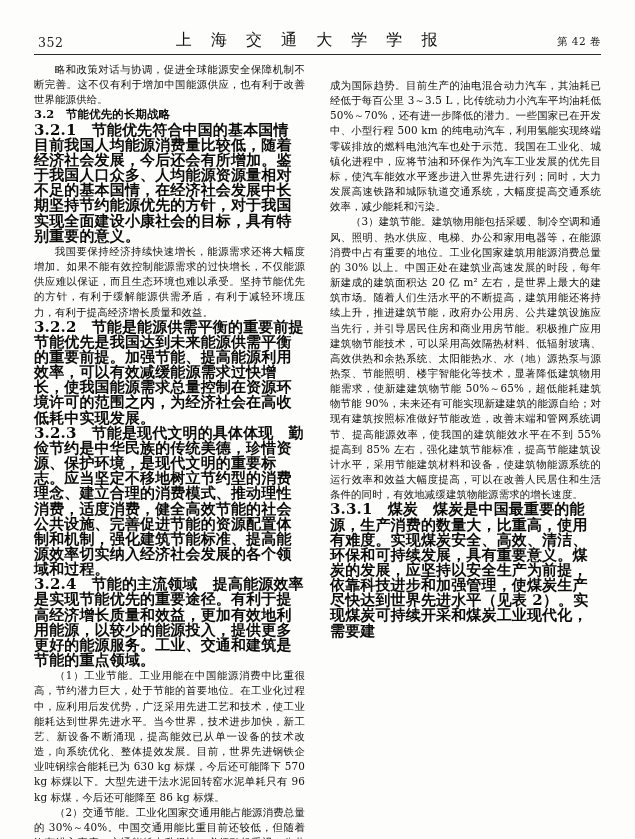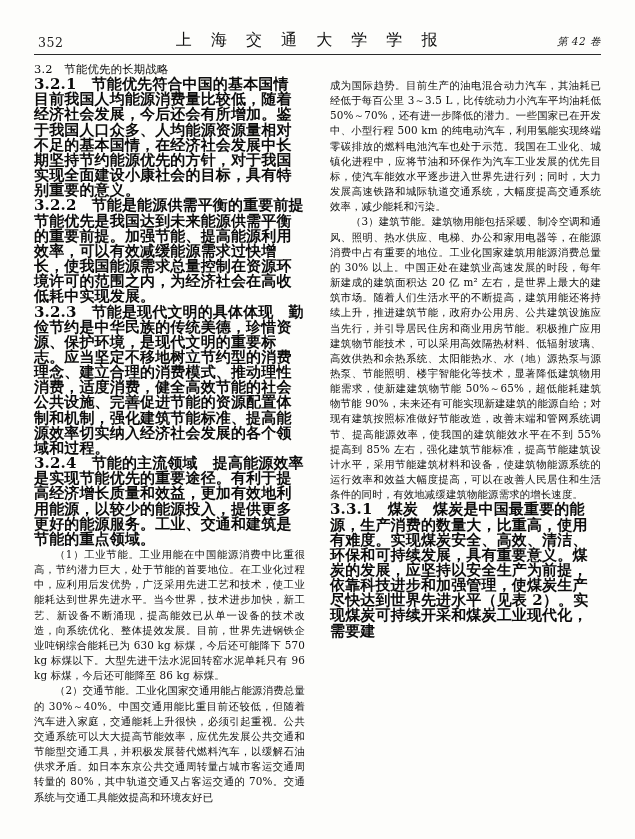--- a/index.html
+++ b/index.html
@@ -47,21 +47,20 @@
     letter-spacing: 7px;
     font-weight: 500;
     padding-bottom: 1px;
   }
   .header-vol {
     font-family: "DejaVu Serif", serif;
     font-size: 10.5px;
     color: #1b1b1b;
     letter-spacing: 0.5px;
     padding-bottom: 3px;
-    font-style: italic;
   }
   .rule {
     position: absolute;
     top: 54px;
     left: 34px;
     width: 567px;
     height: 1px;
     background: #2a2a2a;
   }
   .columns {
@@ -90,21 +89,21 @@
   }
   p.noind {
     text-indent: 0;
     margin-top: 16px;
   }
   p.h2 {
     margin: 0;
     font-family: "DejaVu Serif", serif;
     font-size: 11.4px;
     line-height: 15.15px;
-    font-weight: normal;
+    font-weight: bold;
     color: #0b0b0b;
     text-indent: 0;
     letter-spacing: 0.2px;
   }
   p.h3 {
     margin: 0;
     font-family: "DejaVu Serif", serif;
     font-size: 15px;
     line-height: 15.15px;
     font-weight: bold;
@@ -122,22 +121,24 @@
     <div class="header-page-num">352</div>
     <div class="header-title">上 海 交 通 大 学 学 报</div>
     <div class="header-vol">第 42 卷</div>
   </div>
 
   <div class="rule"></div>
 
   <div class="columns">
 
     <div class="col">
+      <p class="t">略和政策对话与协调，促进全球能源安全保障机制不断完善。这不仅有利于增加中国能源供应，也有利于改善世界能源供给。</p>
       <p class="h2">3.2　节能优先的长期战略</p>
       <p class="h3">3.2.1　节能优先符合中国的基本国情　目前我国人均能源消费量比较低，随着经济社会发展，今后还会有所增加。鉴于我国人口众多、人均能源资源量相对不足的基本国情，在经济社会发展中长期坚持节约能源优先的方针，对于我国实现全面建设小康社会的目标，具有特别重要的意义。</p>
+      <p class="t">我国要保持经济持续快速增长，能源需求还将大幅度增加。如果不能有效控制能源需求的过快增长，不仅能源供应难以保证，而且生态环境也难以承受。坚持节能优先的方针，有利于缓解能源供需矛盾，有利于减轻环境压力，有利于提高经济增长质量和效益。</p>
       <p class="h3">3.2.2　节能是能源供需平衡的重要前提　节能优先是我国达到未来能源供需平衡的重要前提。加强节能、提高能源利用效率，可以有效减缓能源需求过快增长，使我国能源需求总量控制在资源环境许可的范围之内，为经济社会在高收低耗中实现发展。</p>
       <p class="h3">3.2.3　节能是现代文明的具体体现　勤俭节约是中华民族的传统美德，珍惜资源、保护环境，是现代文明的重要标志。应当坚定不移地树立节约型的消费理念、建立合理的消费模式、推动理性消费，适度消费，健全高效节能的社会公共设施、完善促进节能的资源配置体制和机制，强化建筑节能标准、提高能源效率切实纳入经济社会发展的各个领域和过程。</p>
       <p class="h3">3.2.4　节能的主流领域　提高能源效率是实现节能优先的重要途径。有利于提高经济增长质量和效益，更加有效地利用能源，以较少的能源投入，提供更多更好的能源服务。工业、交通和建筑是节能的重点领域。</p>
       <p class="t">（1）工业节能。工业用能在中国能源消费中比重很高，节约潜力巨大，处于节能的首要地位。在工业化过程中，应利用后发优势，广泛采用先进工艺和技术，使工业能耗达到世界先进水平。当今世界，技术进步加快，新工艺、新设备不断涌现，提高能效已从单一设备的技术改造，向系统优化、整体提效发展。目前，世界先进钢铁企业吨钢综合能耗已为 630 kg 标煤，今后还可能降下 570 kg 标煤以下。大型先进干法水泥回转窑水泥单耗只有 96 kg 标煤，今后还可能降至 86 kg 标煤。</p>
       <p class="t">（2）交通节能。工业化国家交通用能占能源消费总量的 30%～40%。中国交通用能比重目前还较低，但随着汽车进入家庭，交通能耗上升很快，必须引起重视。公共交通系统可以大大提高节能效率，应优先发展公共交通和节能型交通工具，并积极发展替代燃料汽车，以缓解石油供求矛盾。如日本东京公共交通周转量占城市客运交通周转量的 80%，其中轨道交通又占客运交通的 70%。交通系统与交通工具能效提高和环境友好已</p>
     </div>
 
     <div class="col">
       <p class="t noind">成为国际趋势。目前生产的油电混合动力汽车，其油耗已经低于每百公里 3～3.5 L，比传统动力小汽车平均油耗低 50%～70%，还有进一步降低的潜力。一些国家已在开发中、小型行程 500 km 的纯电动汽车，利用氢能实现终端零碳排放的燃料电池汽车也处于示范。我国在工业化、城镇化进程中，应将节油和环保作为汽车工业发展的优先目标，使汽车能效水平逐步进入世界先进行列；同时，大力发展高速铁路和城际轨道交通系统，大幅度提高交通系统效率，减少能耗和污染。</p>
       <p class="t">（3）建筑节能。建筑物用能包括采暖、制冷空调和通风、照明、热水供应、电梯、办公和家用电器等，在能源消费中占有重要的地位。工业化国家建筑用能源消费总量的 30% 以上。中国正处在建筑业高速发展的时段，每年新建成的建筑面积达 20 亿 m² 左右，是世界上最大的建筑市场。随着人们生活水平的不断提高，建筑用能还将持续上升，推进建筑节能，政府办公用房、公共建筑设施应当先行，并引导居民住房和商业用房节能。积极推广应用建筑物节能技术，可以采用高效隔热材料、低辐射玻璃、高效供热和余热系统、太阳能热水、水（地）源热泵与源热泵、节能照明、楼宇智能化等技术，显著降低建筑物用能需求，使新建建筑物节能 50%～65%，超低能耗建筑物节能 90%，未来还有可能实现新建建筑的能源自给；对现有建筑按照标准做好节能改造，改善末端和管网系统调节、提高能源效率，使我国的建筑能效水平在不到 55% 提高到 85% 左右，强化建筑节能标准，提高节能建筑设计水平，采用节能建筑材料和设备，使建筑物能源系统的运行效率和效益大幅度提高，可以在改善人民居住和生活条件的同时，有效地减缓建筑物能源需求的增长速度。</p>

